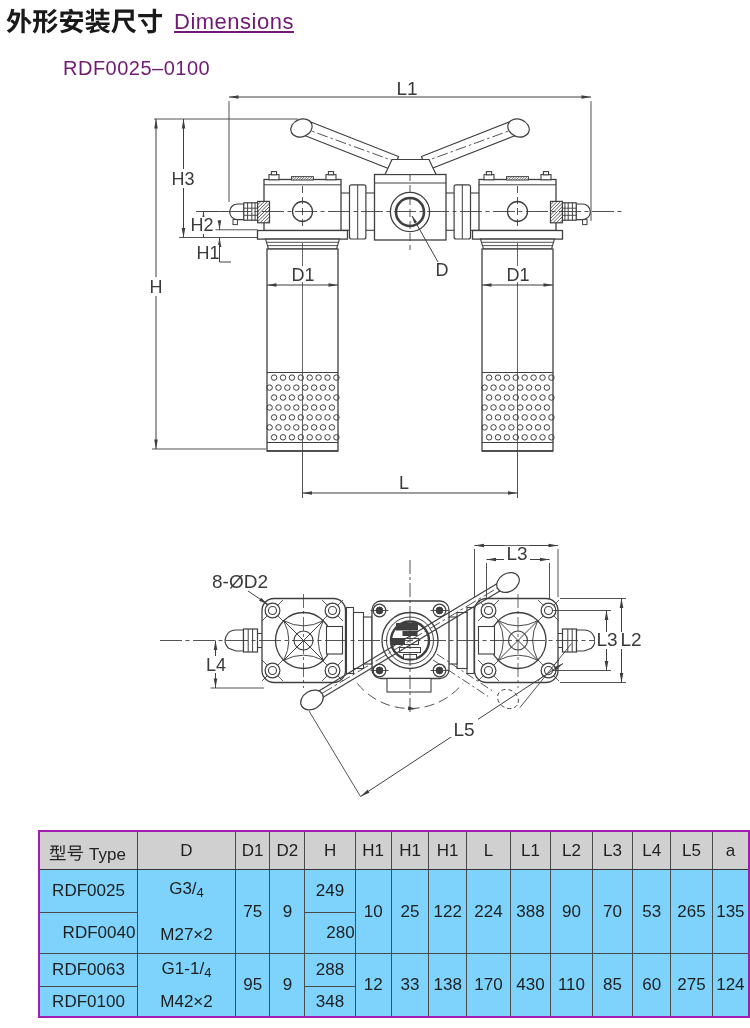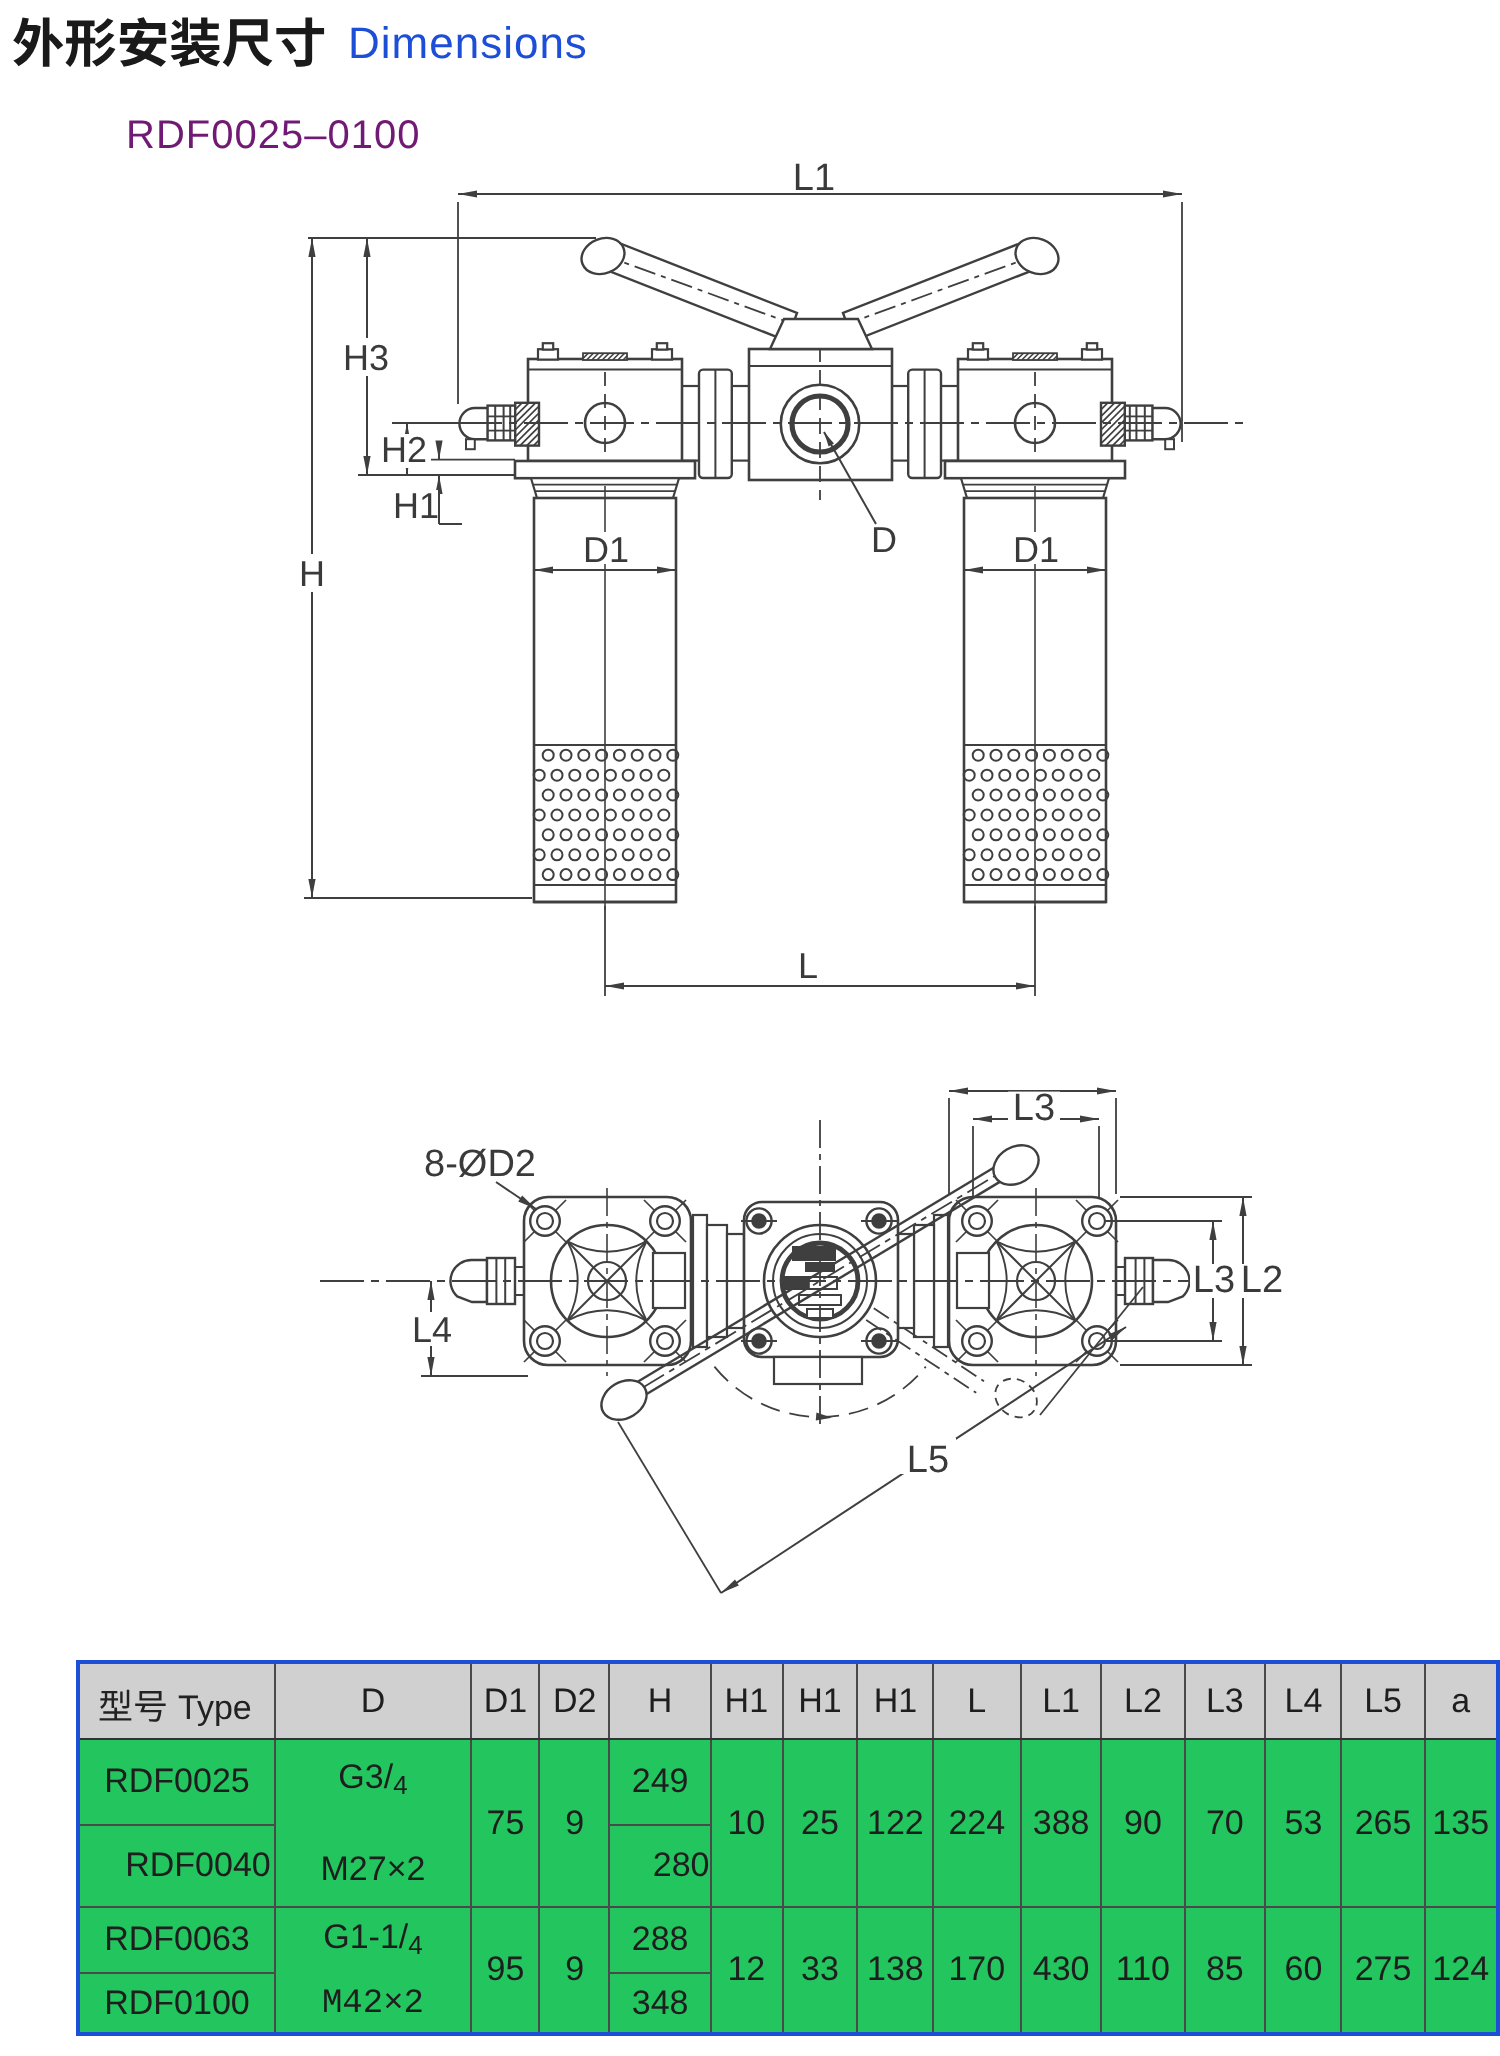--- a/index.html
+++ b/index.html
@@ -1,33 +1,33 @@
 <!DOCTYPE html>
 <html><head><meta charset="utf-8">
 <style>
 html,body{margin:0;padding:0;background:#fff;}
 .page{position:relative;width:750px;height:1028px;background:#ffffff;font-family:"Liberation Sans",sans-serif;overflow:hidden;}
 .draw{position:absolute;left:0;top:0;}
-.entitle{position:absolute;left:174px;top:9px;font-size:22px;color:#1d4ed8;letter-spacing:0.5px;}
+.entitle{position:absolute;left:174px;top:9px;font-size:22px;color:#701a75;letter-spacing:0.5px;text-decoration:underline;}
 .subtitle{position:absolute;left:63px;top:57px;font-size:20px;color:#701a75;letter-spacing:0.5px;}
 table.dims{position:absolute;left:38px;top:830px;border-collapse:collapse;table-layout:fixed;
-  border:2px solid #1d4ed8;background:#22c55e;color:#1e1e1e;font-size:17px;}
+  border:2px solid #a21caf;background:#7dd3fc;color:#1e1e1e;font-size:17px;}
 table.dims td{border:1px solid #4a4a4a;text-align:center;vertical-align:middle;padding:0;overflow:hidden;}
 tr.hd td{background:#d0d0d0;height:37px;border-bottom:1.5px solid #333;}
 tr.hd td svg{display:block;margin:0 auto;}
 tr.r1 td{height:42px;}
 tr.r2 td{height:40px;padding-left:21px;}
 tr.r3 td{height:32px;}
 tr.r4 td{height:29px;}
 tr.grp td{border-top:1.5px solid #333;}
 td.dcell{position:relative;}
 td.dcell .d1{position:absolute;top:9px;left:0;right:0;}
 td.dcell .d2{position:absolute;bottom:8px;left:0;right:0;}
 tr.r3 td.dcell .d1{top:5px;}
-tr.r3 td.dcell .d2{bottom:4px;font-family:Liberation Mono, monospace;}
+tr.r3 td.dcell .d2{bottom:4px;}
 .sub{font-size:13px;vertical-align:-3px;}
 </style></head>
 <body>
 <div class="page">
 
 <svg class="draw" width="180" height="40" style="left:0;top:0">
       <path transform="translate(6.0,31.0) scale(0.026200,-0.026200)" d="M200 850C169 678 109 511 22 411C50 393 102 355 123 335C174 401 218 490 254 590H405C391 505 371 431 344 365C308 393 266 424 234 447L162 365C201 334 253 293 291 258C226 150 136 73 25 22C55 1 105 -49 125 -79C352 35 501 278 549 683L463 708L440 704H291C302 745 312 787 321 829ZM589 849V-90H715V426C776 361 843 288 877 238L979 319C931 382 829 480 760 548L715 515V849Z" fill="#1a1a1a"></path>
 <path transform="translate(32.2,31.0) scale(0.026200,-0.026200)" d="M822 835C766 754 656 673 564 627C594 604 629 568 649 542C752 602 861 690 936 789ZM843 560C784 474 672 388 578 337C608 314 642 279 662 253C765 317 876 412 953 514ZM860 293C792 170 660 68 526 10C556 -16 591 -57 610 -87C757 -12 889 103 974 249ZM375 680V464H260V680ZM32 464V353H147C142 220 117 88 20 -15C47 -33 89 -73 108 -97C227 26 254 189 259 353H375V-89H492V353H589V464H492V680H576V791H50V680H148V464Z" fill="#1a1a1a"></path>
 <path transform="translate(58.4,31.0) scale(0.026200,-0.026200)" d="M390 824C402 799 415 770 426 742H78V517H199V630H797V517H925V742H571C556 776 533 819 515 853ZM626 348C601 291 567 243 525 202C470 223 415 243 362 261C379 288 397 317 415 348ZM171 210C246 185 328 154 410 121C317 72 200 41 62 22C84 -5 120 -60 132 -89C296 -58 433 -12 543 64C662 11 771 -45 842 -92L939 10C866 55 760 106 645 154C694 208 735 271 766 348H944V461H478C498 502 517 543 533 582L399 609C381 562 357 511 331 461H59V348H266C236 299 205 253 176 215Z" fill="#1a1a1a"></path>
 <path transform="translate(84.6,31.0) scale(0.026200,-0.026200)" d="M47 736C91 705 146 659 171 628L244 703C217 734 160 776 116 804ZM418 369 437 324H45V230H345C260 180 143 142 26 123C48 101 76 62 91 36C143 47 195 62 244 80V65C244 19 208 2 184 -6C199 -26 214 -71 220 -97C244 -82 286 -73 569 -14C568 8 572 54 577 81L360 39V133C411 160 456 192 494 227C572 61 698 -41 906 -84C920 -54 950 -9 973 14C890 27 818 51 759 84C810 109 868 142 916 174L842 230H956V324H573C563 350 549 378 535 402ZM680 141C651 167 627 197 607 230H821C783 201 729 167 680 141ZM609 850V733H394V630H609V512H420V409H926V512H729V630H947V733H729V850ZM29 506 67 409C121 432 186 459 248 487V366H359V850H248V593C166 559 86 526 29 506Z" fill="#1a1a1a"></path>

